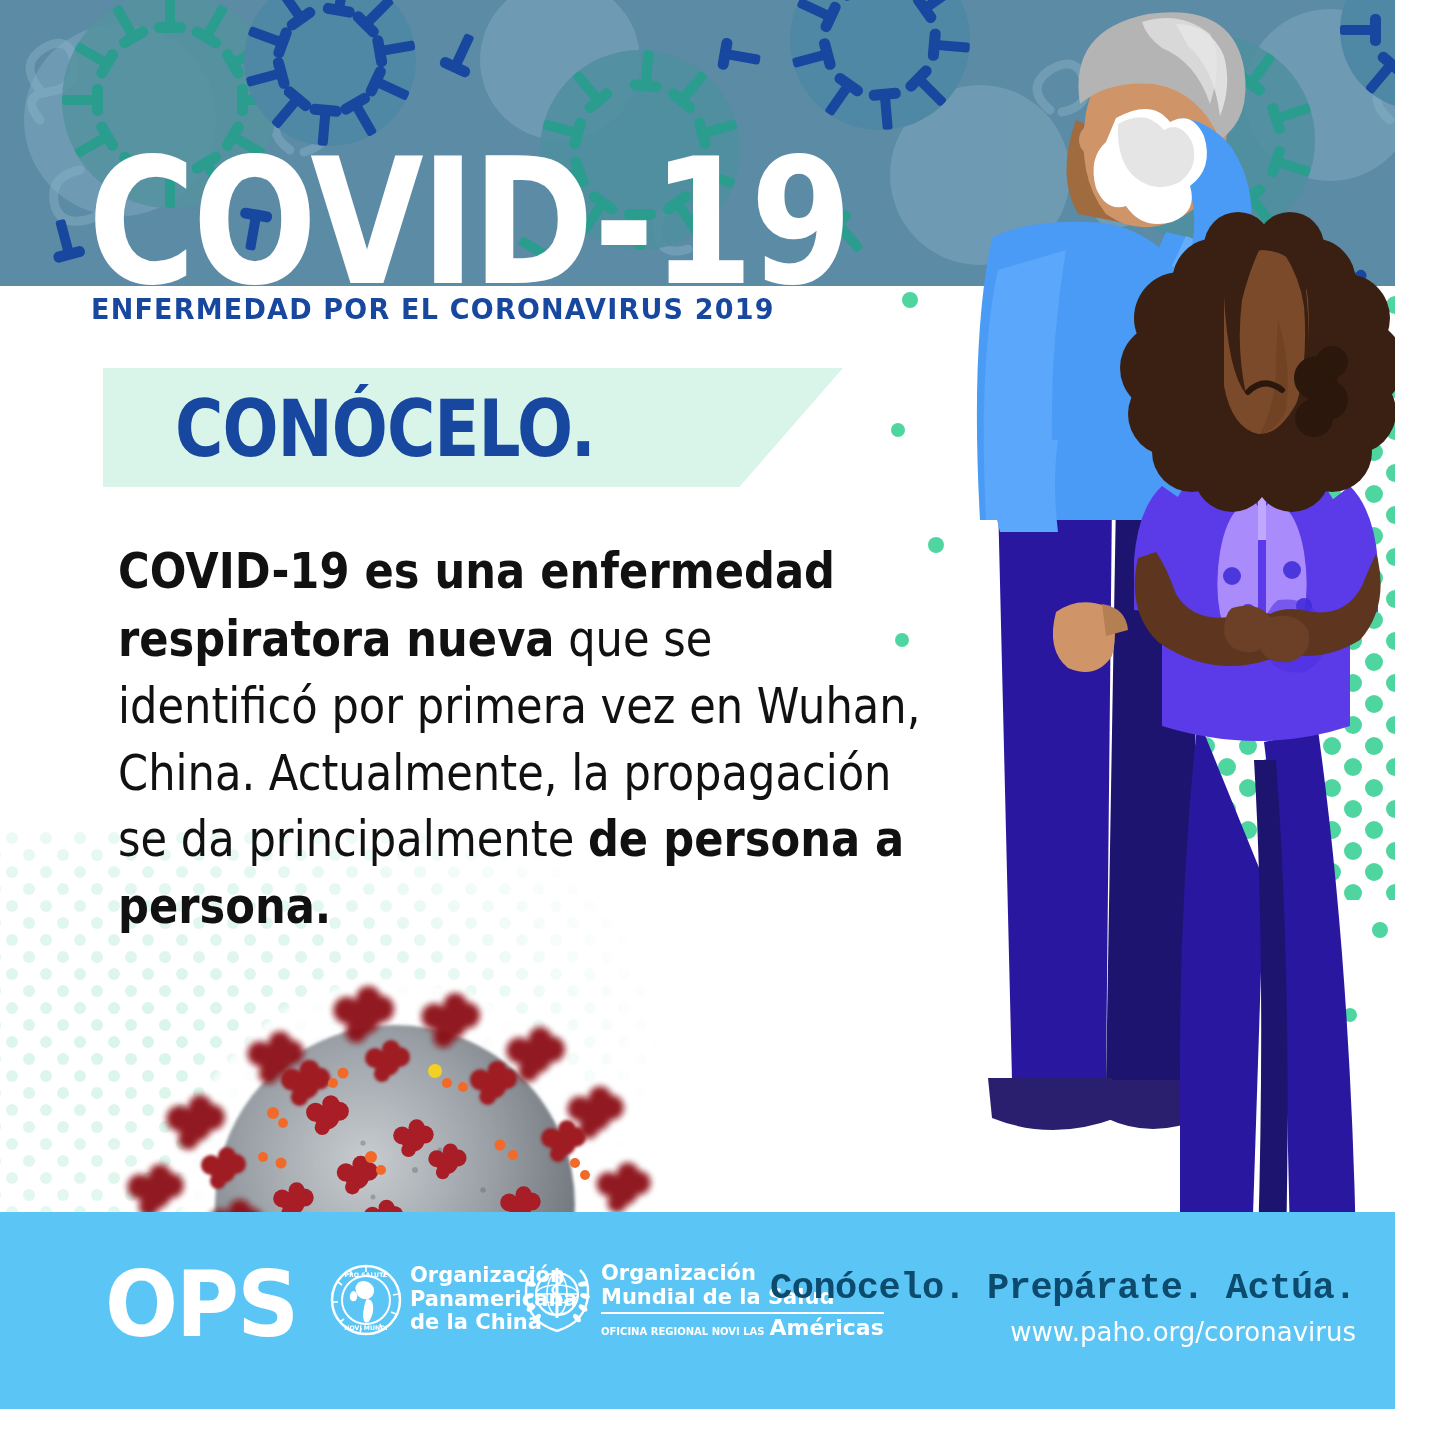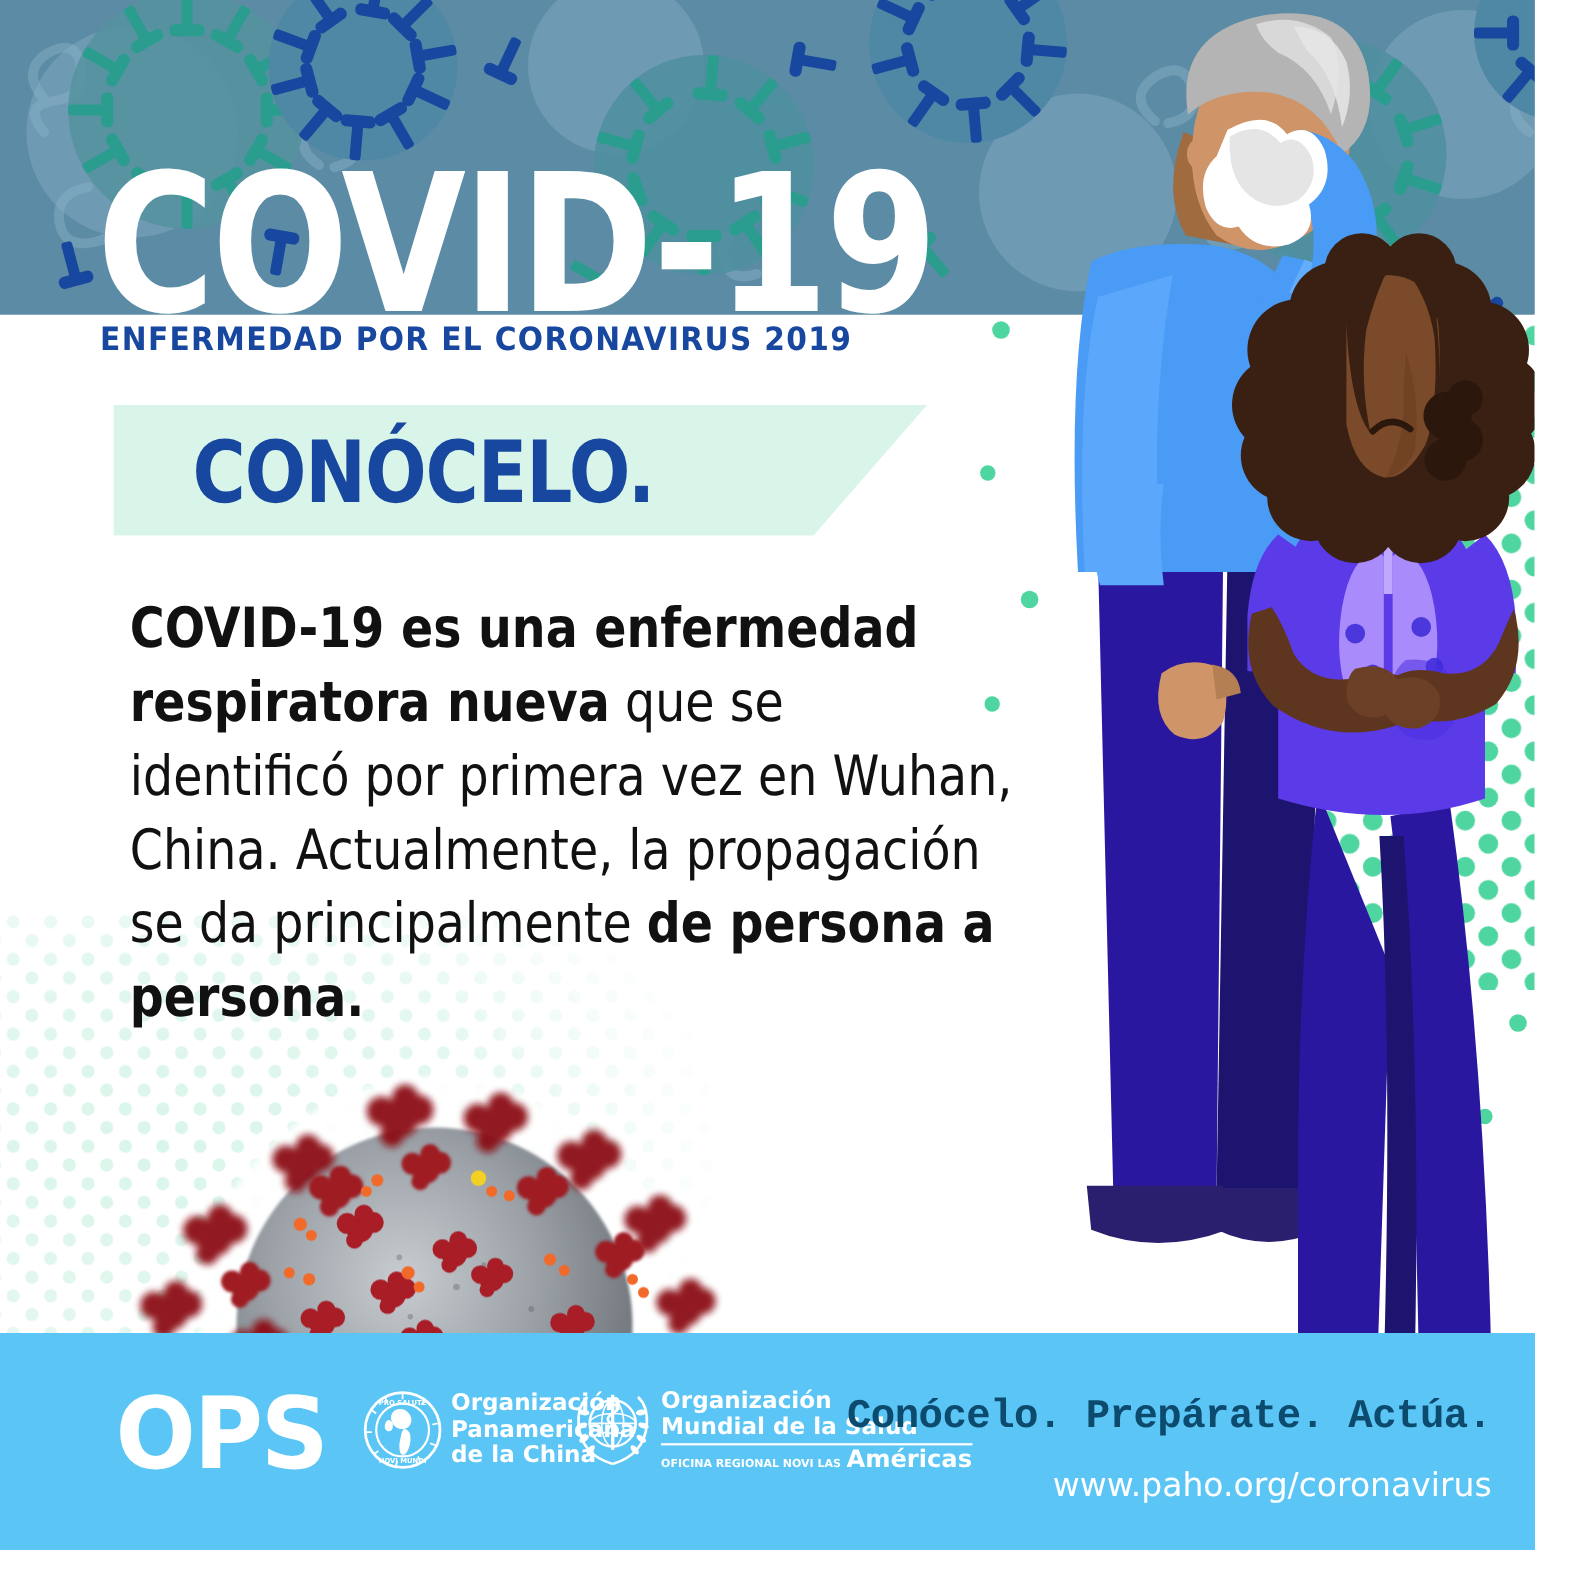--- a/index.html
+++ b/index.html
@@ -53,22 +53,22 @@
   .who-lockup{position:absolute;left:520px;top:50px;display:flex;align-items:flex-start;gap:7px;}
   .who-lockup .txt{color:#fff;font-family:"DejaVu Sans",sans-serif;font-weight:bold;
     font-size:21px;line-height:1.13;white-space:nowrap;}
   .who-lockup .rule{height:2px;background:#fff;margin:3px 0 2px 0;width:100%;}
   .who-lockup .reg{display:flex;align-items:baseline;gap:5px;}
   .who-lockup .reg .small{font-size:10px;letter-spacing:0px;font-weight:bold;}
   .who-lockup .reg .big{font-size:22px;font-weight:bold;text-align:right;}
   .tagline{position:absolute;right:85px;top:55px;text-align:right;}
   .tagline .slogan{font-family:Liberation Mono, monospace;font-weight:bold;font-size:37px;
     color:#0c4a6e;white-space:nowrap;letter-spacing:-0.5px;}
-  .tagline .url{font-family:"DejaVu Sans",sans-serif;font-size:30px;color:#ffffff;
-    white-space:nowrap;margin-top:24px;}
+  .tagline .url{font-family:"DejaVu Sans",sans-serif;font-size:26px;color:#ffffff;
+    white-space:nowrap;margin-top:8px;}
 </style>
 </head>
 <body>
 
 <div class="poster">
 
   <div class="header-band">
     <svg width="1441" height="286" viewBox="0 0 1441 286">
       <defs>
         <g id="spike">

